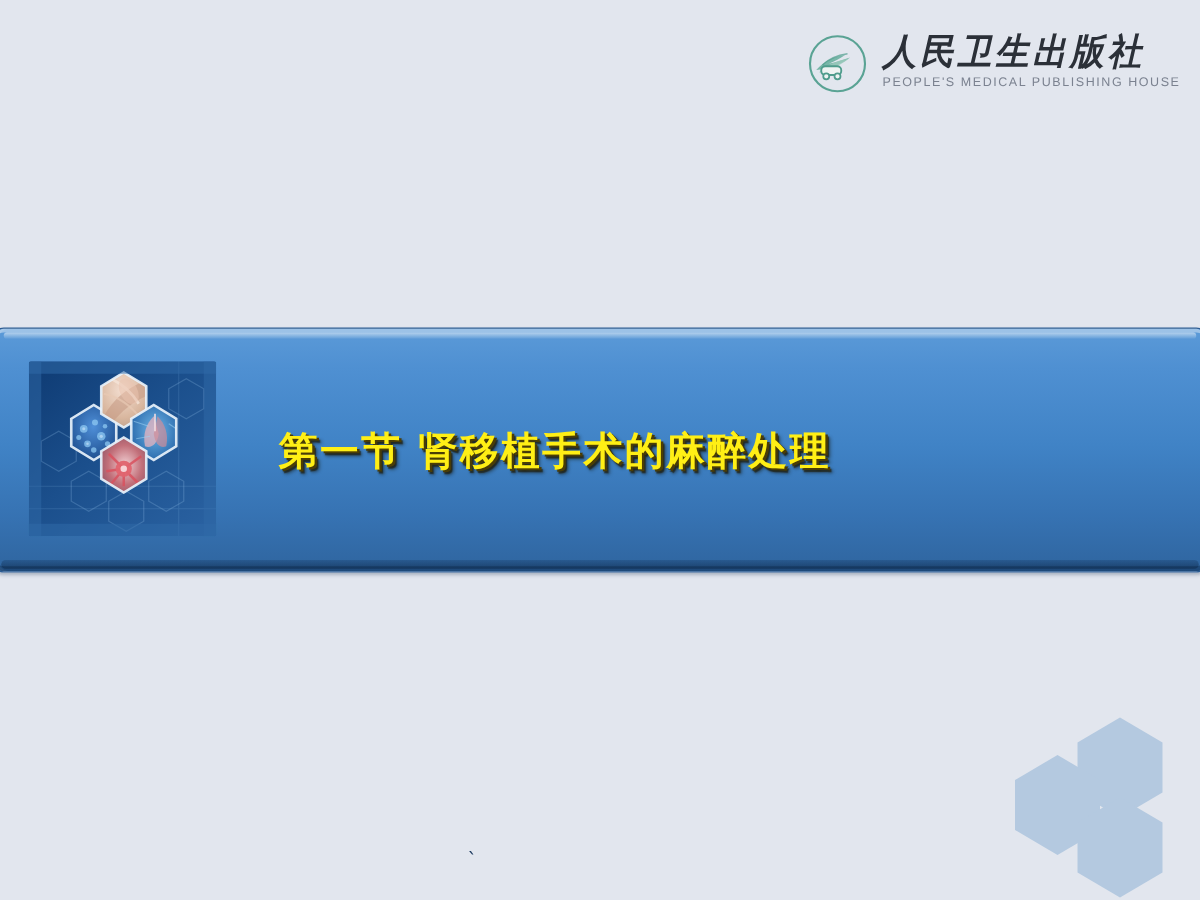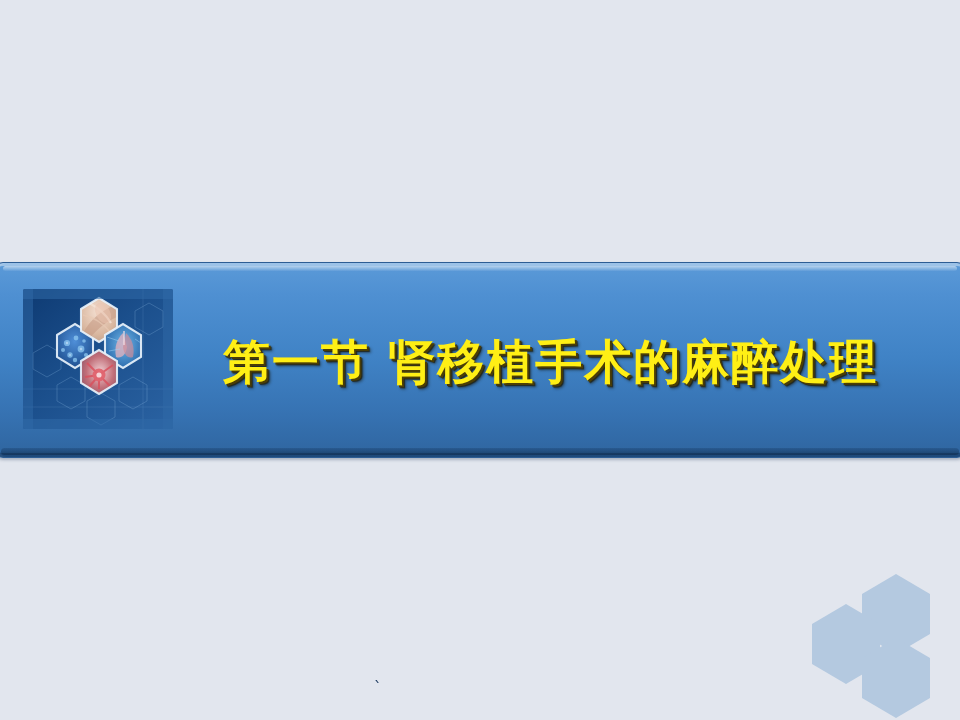--- a/index.html
+++ b/index.html
@@ -123,21 +123,21 @@
   .banner-title {
     position: absolute;
     left: 228px;
     top: 0;
     height: 196px;
     right: 40px;
     display: flex;
     align-items: center;
     font-family: "DejaVu Sans", "Liberation Sans", sans-serif;
     font-weight: bold;
-    font-size: 47px;
+    font-size: 31px;
     line-height: 1;
     color: #ffef15;
     letter-spacing: 2px;
     white-space: nowrap;
     text-shadow:
        2px 2px 0 #4a3d06,
        3px 3px 1px rgba(30,26,6,0.75),
        4px 4px 3px rgba(20,18,4,0.45);
   }
 
@@ -161,20 +161,37 @@
     color: #18365c;
     line-height: 1;
     user-select: none;
   }
 </style>
 </head>
 <body>
 
 <div class="slide">
 
+  <div class="publisher">
+    <div class="publisher-mark">
+      <svg width="52" height="52" viewBox="0 0 52 52" aria-hidden="true">
+        <circle cx="25" cy="26" r="22" fill="none" stroke="#5aa394" stroke-width="1.7"></circle>
+        <path d="M8 31 C14 24 22 20 31 19 C27 22 23 24 18 26 C24 25 29 23 35 21 C30 25 24 28 16 30 Z" fill="#6fb2a2" opacity="0.92"></path>
+        <path d="M10 33 C17 27 25 23 34 22 C29 26 23 29 16 32 Z" fill="#9ccabd" opacity="0.8"></path>
+        <rect x="12" y="28" width="16" height="7" rx="3.2" fill="#eef3f2" stroke="#4f9c8c" stroke-width="1.5"></rect>
+        <circle cx="16" cy="36" r="2.4" fill="#eef3f2" stroke="#4f9c8c" stroke-width="1.4"></circle>
+        <circle cx="25" cy="36" r="2.4" fill="#eef3f2" stroke="#4f9c8c" stroke-width="1.4"></circle>
+        <path d="M13 27 C18 22 26 19 33 18" fill="none" stroke="#4f9c8c" stroke-width="1.2" opacity="0.7"></path>
+      </svg>
+    </div>
+    <div class="publisher-text">
+      <div class="publisher-cn">人民卫生出版社</div>
+      <div class="publisher-en">PEOPLE'S MEDICAL PUBLISHING HOUSE</div>
+    </div>
+  </div>
 
   <div class="banner">
     <div class="banner-bevel-top"></div>
     <div class="banner-bevel-bottom"></div>
 
     <div class="collage">
       <svg width="150" height="140" viewBox="0 0 150 140" aria-hidden="true">
         <defs>
           <linearGradient id="cbg" x1="0" y1="0" x2="1" y2="1">
             <stop offset="0%" stop-color="#0e3a72"></stop>

